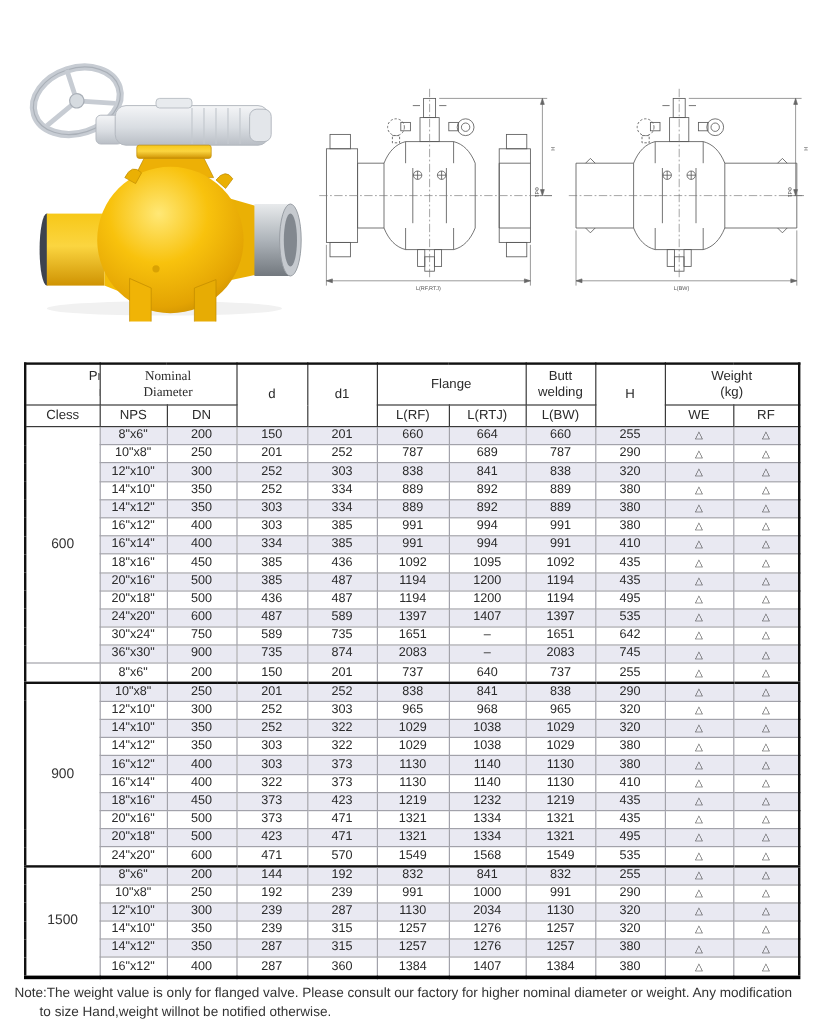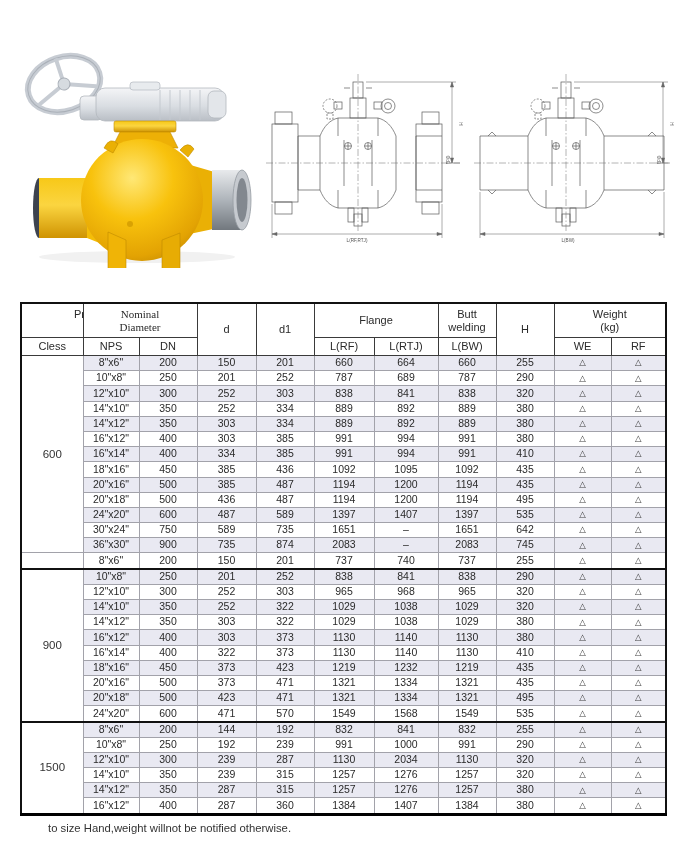--- a/index.html
+++ b/index.html
@@ -26,21 +26,21 @@
   .hw{display:inline-block;line-height:1.15;}
   .hw.w56{width:58px;padding-left:44px;} .hw.w60{width:62px;font-family:Liberation Serif, serif;} .hw.w50{width:52px;} .hw.w48{width:50px;}
   tr.stripe td{background:#e9e9f2;}
   td.class-cell{background:#fff !important;font-size:11.5px;color:#333;}
   tr.group-start td{border-top:2px solid #111;}
   td.tri{font-size:8.5px;color:#3c3c3c;}
 
   
   #note{position:absolute;left:12px;top:820px;width:660px;font-size:11.3px;
         color:#333;line-height:1.45;}
-  #note .l2{margin-left:36px;}
+  #note .l2{margin-left:21px;}
 
   .ln{stroke:#5a5a5a;stroke-width:0.7;fill:none;}
   .cl{stroke:#777;stroke-width:0.55;fill:none;stroke-dasharray:7 2 1.5 2;}
   .dim{stroke:#666;stroke-width:0.55;fill:none;}
   .dtxt{font-family:"Liberation Sans",sans-serif;font-size:4.6px;fill:#555;}
 </style>
 </head>
 <body>
 
 <div id="page">
@@ -429,21 +429,21 @@
             <td class="tri">△</td>
             <td class="tri">△</td>
           </tr>
           <tr>
             <td rowspan="1" class="class-cell"></td>
             <td>8"x6"</td>
             <td>200</td>
             <td>150</td>
             <td>201</td>
             <td>737</td>
-            <td>740</td>
+            <td>640</td>
             <td>737</td>
             <td>255</td>
             <td class="tri">△</td>
             <td class="tri">△</td>
           </tr>
           <tr class="stripe group-start">
             <td rowspan="10" class="class-cell">900</td>
             <td>10"x8"</td>
             <td>250</td>
             <td>201</td>
@@ -634,16 +634,17 @@
             <td>1384</td>
             <td>380</td>
             <td class="tri">△</td>
             <td class="tri">△</td>
           </tr>
         </tbody>
     </table>
   </div>
 
   <div id="note">
+    <div>Note:The weight value is only for flanged valve. Please consult our factory for higher nominal diameter or weight. Any modification</div>
     <div class="l2">to size Hand,weight willnot be notified otherwise.</div>
   </div>
 
 </div>
 
 </body></html>

